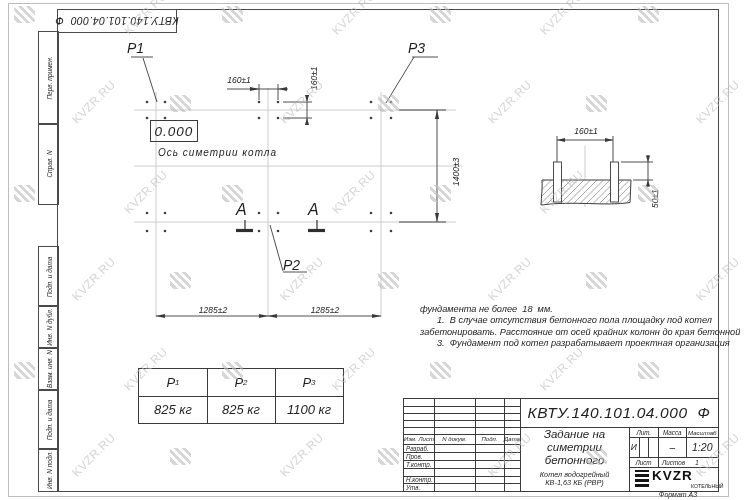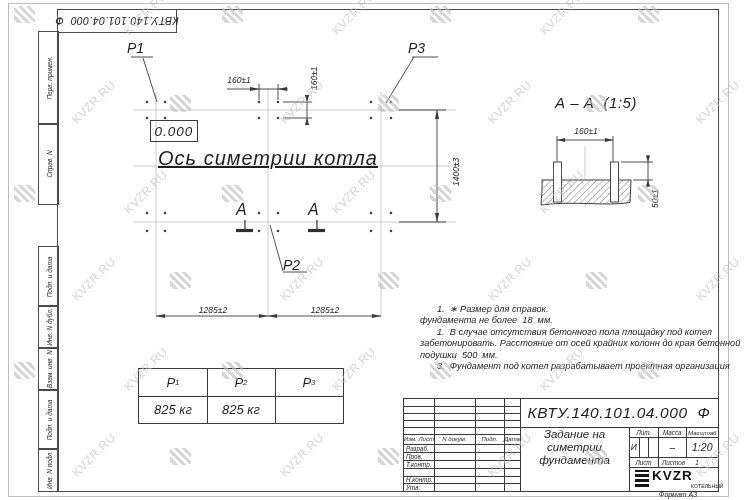--- a/index.html
+++ b/index.html
@@ -26,21 +26,21 @@
   .wm-logo{position:absolute;width:21px;height:17px;opacity:.62;border-radius:3px;
         background:repeating-linear-gradient(45deg,transparent 0 2.8px,#bdbdbd 2.8px 5.8px);}
 
   svg.linework{position:absolute;left:0;top:0;z-index:10;}
   .txt{position:absolute;z-index:20;}
 
   .dim{font-size:8.5px;font-style:italic;white-space:pre;color:#222;}
   .dim-rot{transform:rotate(-90deg);transform-origin:0 0;white-space:pre;}
   .plabel{font-size:14px;font-style:italic;}
   .elev-box{border:1px solid #3a3a3a;font-size:13.5px;font-style:italic;letter-spacing:1px;}
-  .axis-cap{font-size:20px;font-style:italic;letter-spacing:1px;white-space:nowrap;text-decoration:underline;}
+  .axis-cap{font-size:10px;font-style:italic;letter-spacing:1px;white-space:nowrap;}
   .sect-letter{font-size:16px;font-style:italic;}
   .sect-title{font-size:15px;font-style:italic;white-space:pre;letter-spacing:.5px;}
 
   
   .note-line{height:11.4px;line-height:11.4px;font-size:9.2px;font-style:italic;white-space:pre;color:#222;}
   .nt-ind{padding-left:17px;}
 
   
   .load-table{border:1.2px solid #3a3a3a;}
   .lt-line-v{position:absolute;top:0;width:1px;height:100%;background:#3a3a3a;}
@@ -243,42 +243,40 @@
 
   <div class="txt sect-letter" style="left:236px;top:201px;">А</div>
   <div class="txt sect-letter" style="left:308px;top:201px;">А</div>
 
   <div class="txt dim ctr" style="left:222px;top:75px;width:34px;">160±1</div>
   <div class="txt dim dim-rot" style="left:309px;top:90px;">160±1</div>
   <div class="txt dim ctr" style="left:191px;top:305px;width:44px;">1285±2</div>
   <div class="txt dim ctr" style="left:303px;top:305px;width:44px;">1285±2</div>
   <div class="txt dim dim-rot" style="left:451px;top:186px;">1400±3</div>
 
-  <div class="txt sect-title ctr" style="left:540px;top:94px;width:112px;">А – А  (1:5)</div>
   <div class="txt dim ctr" style="left:566px;top:126px;width:40px;">160±1</div>
   <div class="txt dim dim-rot" style="left:650px;top:208px;">50±1</div>
 
   <div class="txt" style="left:420px;top:304px;width:296px;">
-    <div class="note-line nt-ind">1.  ∗ Размер для справок.</div>
     <div class="note-line">фундамента не более  18  мм.</div>
     <div class="note-line nt-ind">1.  В случае отсутствия бетонного пола площадку под котел</div>
     <div class="note-line">забетонировать. Расстояние от осей крайних колонн до края бетонной</div>
-    <div class="note-line">подушки  500  мм.</div>
     <div class="note-line nt-ind">3.  Фундамент под котел разрабатывает проектная организация</div>
   </div>
 
   <div class="txt load-table" style="left:138px;top:368px;width:204px;height:54px;">
     <div class="lt-line-v" style="left:68px;"></div>
     <div class="lt-line-v" style="left:136px;"></div>
     <div class="lt-line-h" style="top:27px;"></div>
     <div class="lt-cell" style="left:0;top:0;width:68px;height:27px;"><span>P</span><sub>1</sub></div>
     <div class="lt-cell" style="left:68px;top:0;width:68px;height:27px;"><span>P</span><sub>2</sub></div>
     <div class="lt-cell" style="left:136px;top:0;width:68px;height:27px;"><span>P</span><sub>3</sub></div>
     <div class="lt-cell" style="left:0;top:27px;width:68px;height:27px;">825 кг</div>
     <div class="lt-cell" style="left:68px;top:27px;width:68px;height:27px;">825 кг</div>
+    <div class="lt-cell" style="left:136px;top:27px;width:68px;height:27px;">1100 кг</div>
   </div>
 
   <div class="tblock">
     <div class="tbl-v" style="left:30px;"></div>
     <div class="tbl-v" style="left:71px;"></div>
     <div class="tbl-v" style="left:100px;"></div>
     <div class="tbl-v" style="left:116px;width:1.3px;"></div>
     <div class="tbl-v" style="left:225px;top:28px;height:64px;"></div>
     <div class="tbl-v" style="left:254px;top:28px;height:40px;"></div>
     <div class="tbl-v" style="left:282px;top:28px;height:30px;"></div>
@@ -310,21 +308,25 @@
     <div class="tb-lbl" style="left:2px;top:61px;width:28px;height:8px;">Т.контр.</div>
     <div class="tb-lbl" style="left:2px;top:69px;width:28px;height:8px;"></div>
     <div class="tb-lbl" style="left:2px;top:77px;width:28px;height:7px;">Н.контр.</div>
     <div class="tb-lbl" style="left:2px;top:84px;width:28px;height:8px;">Утв.</div>
 
     <div class="tb-desig">КВТУ.140.101.04.000  Ф</div>
 
     <div class="tb-title">
       <div>Задание на</div>
       <div>симетрии</div>
-      <div>фундамента</div>
+      <div>бетонного</div>
+    </div>
+    <div class="tb-product">
+      <div>Котел водогрейный</div>
+      <div>КВ-1,63 КБ (РВР)</div>
     </div>
 
     <div class="tb-lbl tb-ctr" style="left:225px;top:28px;width:29.5px;height:10px;">Лит.</div>
     <div class="tb-lbl tb-ctr" style="left:254.5px;top:28px;width:27.5px;height:10px;">Масса</div>
     <div class="tb-lbl tb-ctr" style="left:282.5px;top:28px;width:31.5px;height:10px;font-size:6.1px;">Масштаб</div>
 
     <div class="tb-lbl tb-ctr" style="left:225px;top:38px;width:9.5px;height:20px;font-size:8.5px;">И</div>
     <div class="tb-lbl tb-ctr" style="left:254.5px;top:38px;width:27.5px;height:20px;font-size:10px;">–</div>
     <div class="tb-lbl tb-ctr" style="left:282.5px;top:38px;width:31.5px;height:20px;font-size:10.5px;">1:20</div>
 

